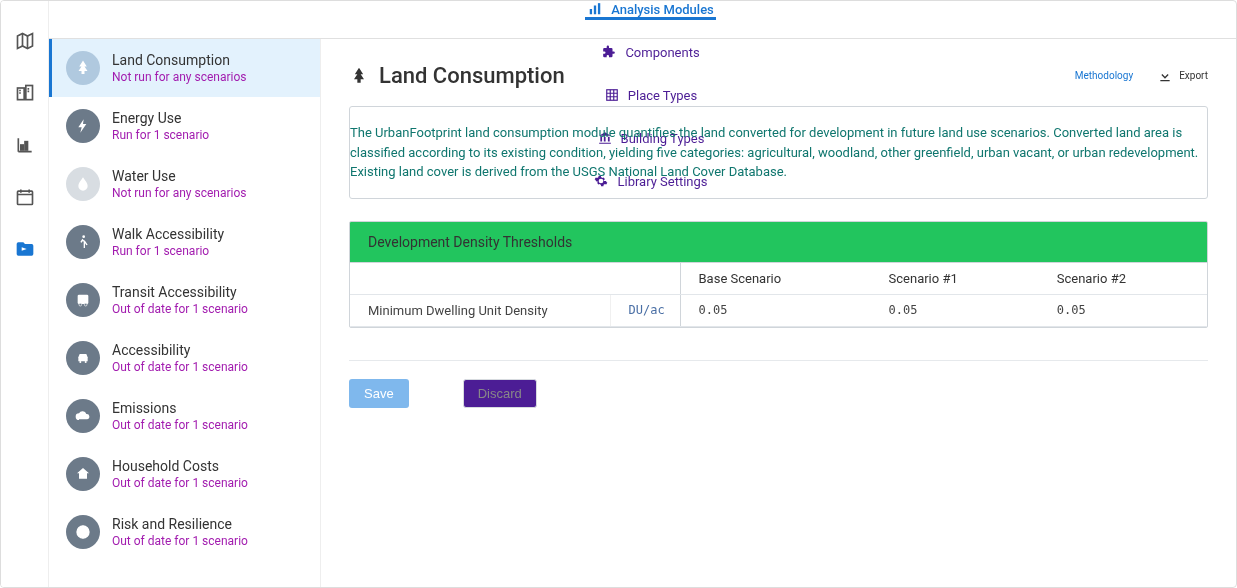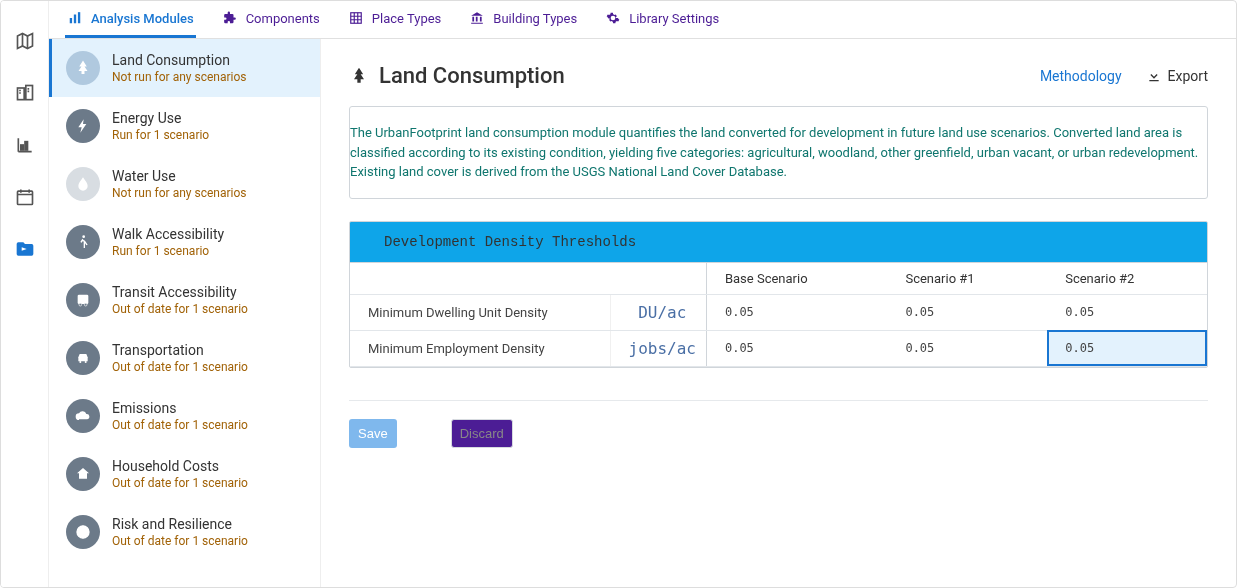--- a/index.html
+++ b/index.html
@@ -7,66 +7,66 @@
   
   .app { display:flex; width:1237px; height:588px; border:1px solid #ddd; border-radius:4px; overflow:hidden; }
 
   
   .vnav { width:48px; background:#fff; border-right:1px solid #eee; display:flex; flex-direction:column; align-items:center; padding-top:28px; gap:28px; }
   .vnav-item { width:24px; height:24px; display:flex; align-items:center; justify-content:center; color:#555; cursor:pointer; }
   .vnav-item.active { color:#1976d2; }
 
   
   .main { flex:1; display:flex; flex-direction:column; }
-  .tabs { display:flex; border-bottom:1px solid #e0e0e0; padding-left:16px; height:38px; align-items:center; gap:24px; }
+  .tabs { display:flex; border-bottom:1px solid #e0e0e0; padding-left:16px; height:38px; align-items:center; gap:24px;flex-direction:column; }
   .tab { display:flex; align-items:center; gap:8px; font-size:13px; color:#4c1d95; height:100%; cursor:pointer; border-bottom:3px solid transparent; padding:0 2px; }
   .tab.active { color:#1976d2; border-bottom-color:#1976d2; font-weight:500; }
   .tab .ticon { width:16px; height:16px; display:flex; align-items:center; justify-content:center; }
 
   
   .content { flex:1; display:flex; overflow:hidden; }
 
   
   .module-pane { width:272px; background:#fff; border-right:1px solid #eee; overflow-y:auto; position:relative; }
   .module-pane::-webkit-scrollbar { width:10px; }
   .module-pane::-webkit-scrollbar-thumb { background:#ccc; border-radius:5px; }
   .module-item { display:flex; align-items:center; gap:12px; padding:12px 14px; cursor:pointer; border-left:3px solid transparent; }
   .module-item.selected { background:#e3f2fd; border-left-color:#1976d2; }
   .module-icon { width:34px; height:34px; border-radius:50%; display:flex; align-items:center; justify-content:center; flex:none; }
   .module-item.selected .module-icon { background:#b0c9df; color:#fff; }
   .module-item:not(.selected) .module-icon { background:#6c7a89; color:#fff; }
   .module-item.faded .module-icon { background:#d8dde2; color:#fff; }
   .module-text { display:flex; flex-direction:column; }
   .module-title { font-size:14px; color:#333; }
-  .module-sub { font-size:12px; color:#a16207; margin-top:2px; }
+  .module-sub { font-size:12px; color:#a21caf; margin-top:2px; }
 
   
   .detail { flex:1; padding:24px 28px; overflow:auto; }
   .detail-header { display:flex; align-items:center; justify-content:space-between; margin-bottom:18px; }
   .detail-title { display:flex; align-items:center; gap:10px; font-size:22px; font-weight:500; color:#333; }
-  .detail-actions { display:flex; align-items:center; gap:24px; font-size:14px;justify-content:space-between; }
+  .detail-actions { display:flex; align-items:center; gap:24px; font-size:10px;justify-content:space-between; }
   .link { color:#1976d2; cursor:pointer; }
   .export { display:flex; align-items:center; gap:6px; color:#333; cursor:pointer; }
 
   .desc-box { border:1px solid #d0d5da; border-radius:3px; padding:16px 0; font-size:13px; color:#0f766e; line-height:1.5; margin-bottom:22px; }
 
   .grid-wrap { border:1px solid #d0d5da; border-radius:2px; overflow:hidden; }
-  .grid-caption { background:#0ea5e9; padding:12px 34px; font-size:14px; color:#333; border-bottom:1px solid #d0d5da;font-family:Liberation Mono, monospace; }
+  .grid-caption { background:#22c55e; padding:12px 18px; font-size:14px; color:#333; border-bottom:1px solid #d0d5da; }
   table.grid { width:100%; border-collapse:collapse; font-size:13px; }
   table.grid th, table.grid td { border-bottom:1px solid #e2e6ea; padding:8px 18px; text-align:left; font-weight:normal; color:#444; }
   table.grid th { color:#333; }
   table.grid td.label { text-align:left; width:260px; }
-  table.grid td.unit { text-align:center; color:#4a6fa5; font-family:Menlo, Consolas, monospace; font-size:16px; border-left:1px solid #f0f0f0; width:70px; padding-right:10px; }
+  table.grid td.unit { text-align:left; color:#4a6fa5; font-family:Menlo, Consolas, monospace; font-size:12px; border-left:1px solid #f0f0f0; width:70px; padding-right:10px; }
   table.grid td.unit-split { border-right:1px solid #d0d5da; }
   table.grid td.val { font-family:Menlo, Consolas, monospace; font-size:12px;margin-top:41px; }
   table.grid td.val.editing { background:#e3f2fd; outline:2px solid #1976d2; outline-offset:-2px; }
 
   .divider { border:none; border-top:1px solid #e6e9ec; margin:32px 0 18px; }
   .btn-row { display:flex; gap:10px; }
-  .btn { padding:6px 8px; font-size:13px; border-radius:3px; cursor:pointer; border:1px solid transparent; }
+  .btn { padding:6px 14px; font-size:13px; border-radius:3px; cursor:pointer; border:1px solid transparent; }
   .btn.primary { background:#7fb8ed; color:#fff; }
   .btn.secondary { background:#4c1d95; color:#888; border-color:#d7dbdf;margin-left:44px; }
 
   svg { display:block; }
 </style>
 </head>
 <body>
 
 <div class="app">
 
@@ -234,21 +234,21 @@
 
         <div class="module-item">
           <div class="module-icon">
             <svg width="16" height="16" viewBox="0 0 24 24" fill="currentColor">
                 <path d="M5 11l2-5h10l2 5v6H5v-6z"></path>
                 <circle cx="8" cy="18" r="1.5" fill="#fff"></circle>
                 <circle cx="16" cy="18" r="1.5" fill="#fff"></circle>
               </svg>
           </div>
           <div class="module-text">
-            <span class="module-title">Transportation</span>
+            <span class="module-title">Accessibility</span>
             <span class="module-sub">Out of date for 1 scenario</span>
           </div>
         </div>
 
         <div class="module-item">
           <div class="module-icon">
             <svg width="16" height="16" viewBox="0 0 24 24" fill="currentColor">
                 <path d="M6 18a5 5 0 0 1 0-10 6 6 0 0 1 11 1 4 4 0 0 1 1 8H6z"></path>
               </svg>
           </div>
@@ -322,27 +322,20 @@
               </tr>
             </thead>
             <tbody>
               <tr>
                 <td class="label">Minimum Dwelling Unit Density</td>
                 <td class="unit unit-split">DU/ac</td>
                 <td class="val">0.05</td>
                 <td class="val">0.05</td>
                 <td class="val">0.05</td>
               </tr>
-              <tr>
-                <td class="label">Minimum Employment Density</td>
-                <td class="unit unit-split">jobs/ac</td>
-                <td class="val">0.05</td>
-                <td class="val">0.05</td>
-                <td class="val editing">0.05</td>
-              </tr>
             </tbody>
           </table>
         </div>
 
         <hr class="divider">
 
         <div class="btn-row">
           <button class="btn primary">Save</button>
           <button class="btn secondary">Discard</button>
         </div>

